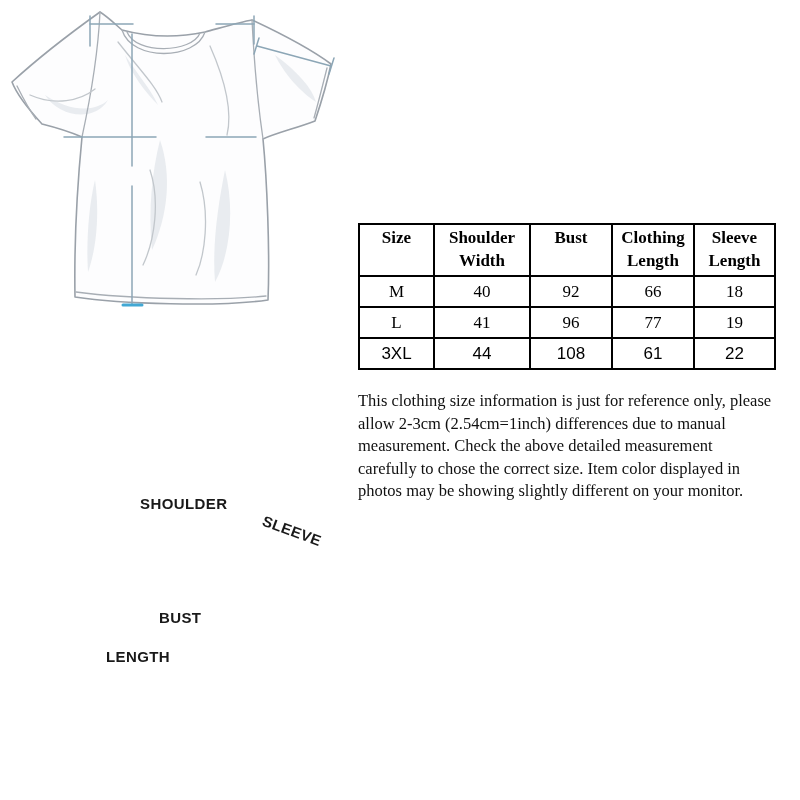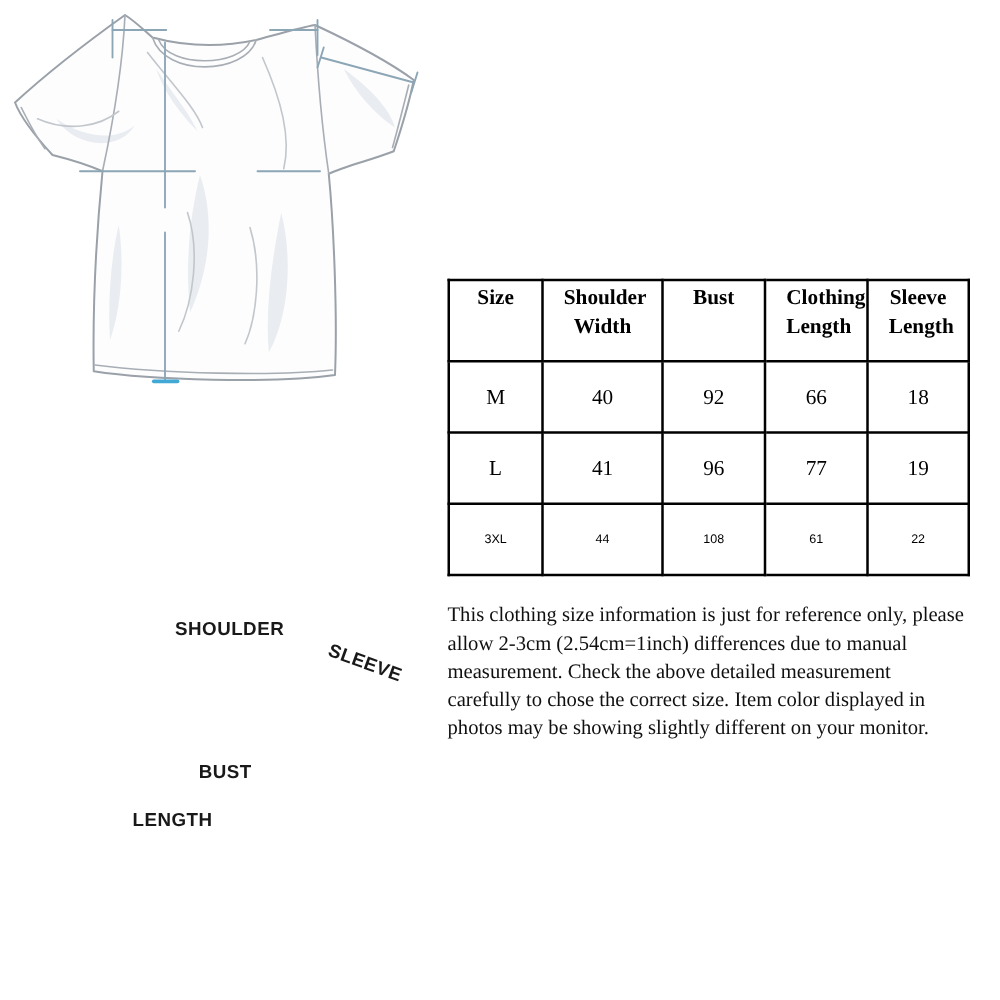--- a/index.html
+++ b/index.html
@@ -22,28 +22,28 @@
   .lbl-sleeve   { left:266px; top:512px; transform:rotate(20deg); transform-origin:left top; }
   .lbl-bust     { left:159px; top:609px; }
   .lbl-length   { left:106px; top:648px; }
 
   
   .info { position:absolute; left:358px; top:223px; width:424px; }
   .unit-label { font-weight:bold; font-size:17px; line-height:20px; margin:0 0 2px 0; }
 
   table.size-table { border-collapse:collapse; table-layout:fixed; width:416px; }
   .size-table th, .size-table td {
-    border:2px solid #000; text-align:center; padding:16px; overflow:hidden;margin-top:36px;
+    border:2px solid #000; text-align:center; padding:3px; overflow:hidden;margin-top:36px;
   }
   .size-table th {
     font-size:17px; font-weight:bold; vertical-align:top;
     line-height:23px; height:46px; padding-top:1px;
   }
   .size-table td { font-size:17px; font-weight:normal; height:23px; line-height:23px; }
-  .size-table tr.alt-font td { font-family:"Liberation Sans", sans-serif; font-size:10px; }
+  .size-table tr.alt-font td { font-family:"Liberation Sans", sans-serif; font-size:17px; }
 
   .note { margin-top:20px; }
   .note-title { color:#ff0000; font-weight:bold; font-size:17px; line-height:21px; }
   .note-body {
     margin-top:12px; font-size:16.5px; line-height:22.5px; color:#101010;
     white-space:pre-line; width:420px;
   }
 </style>
 </head>
 <body>

